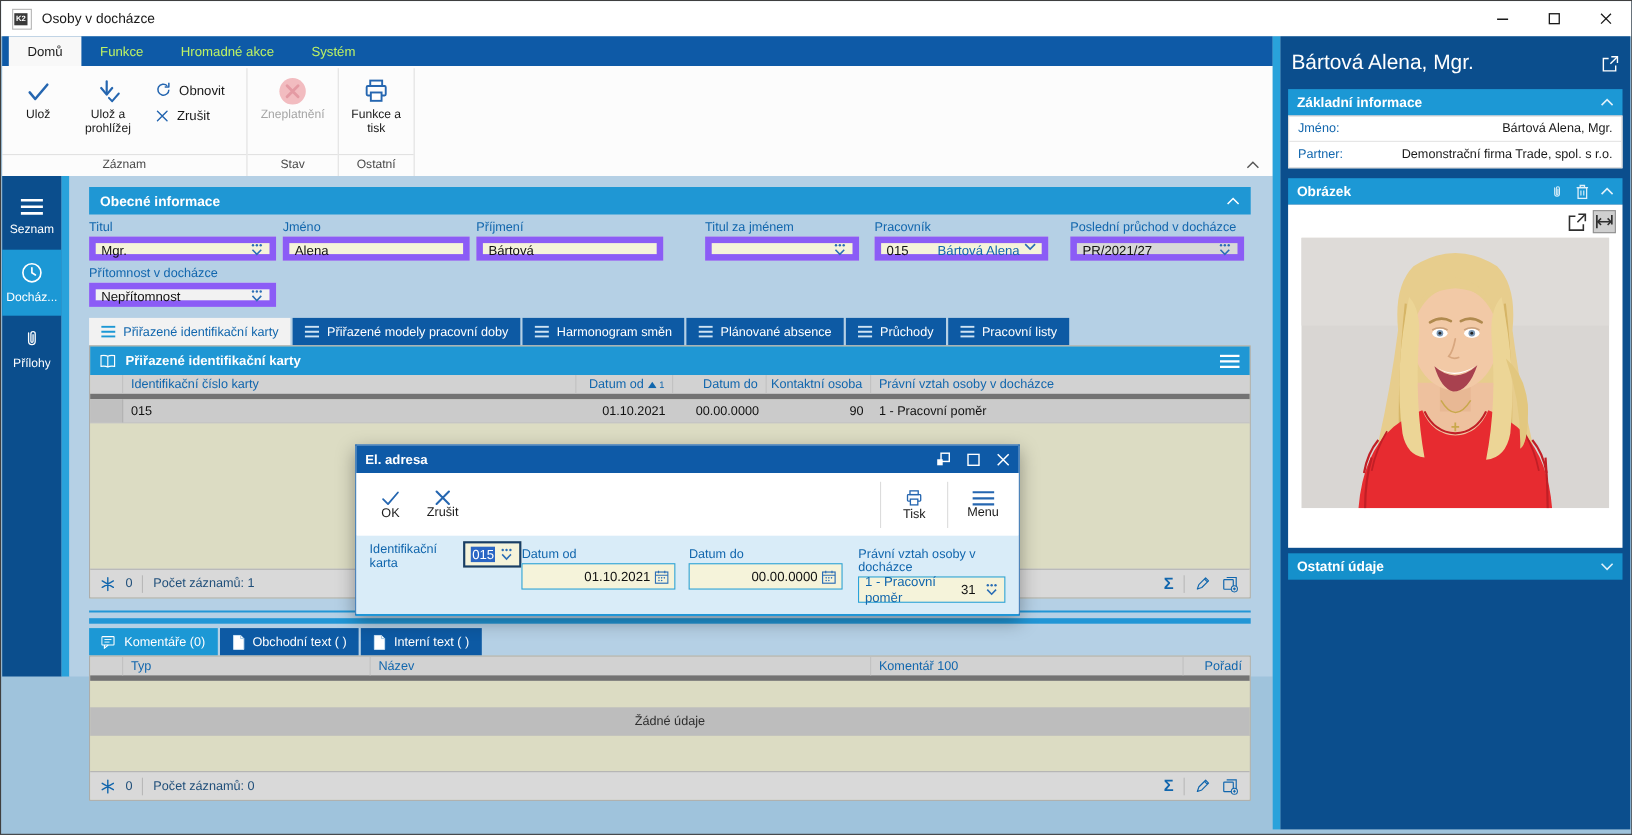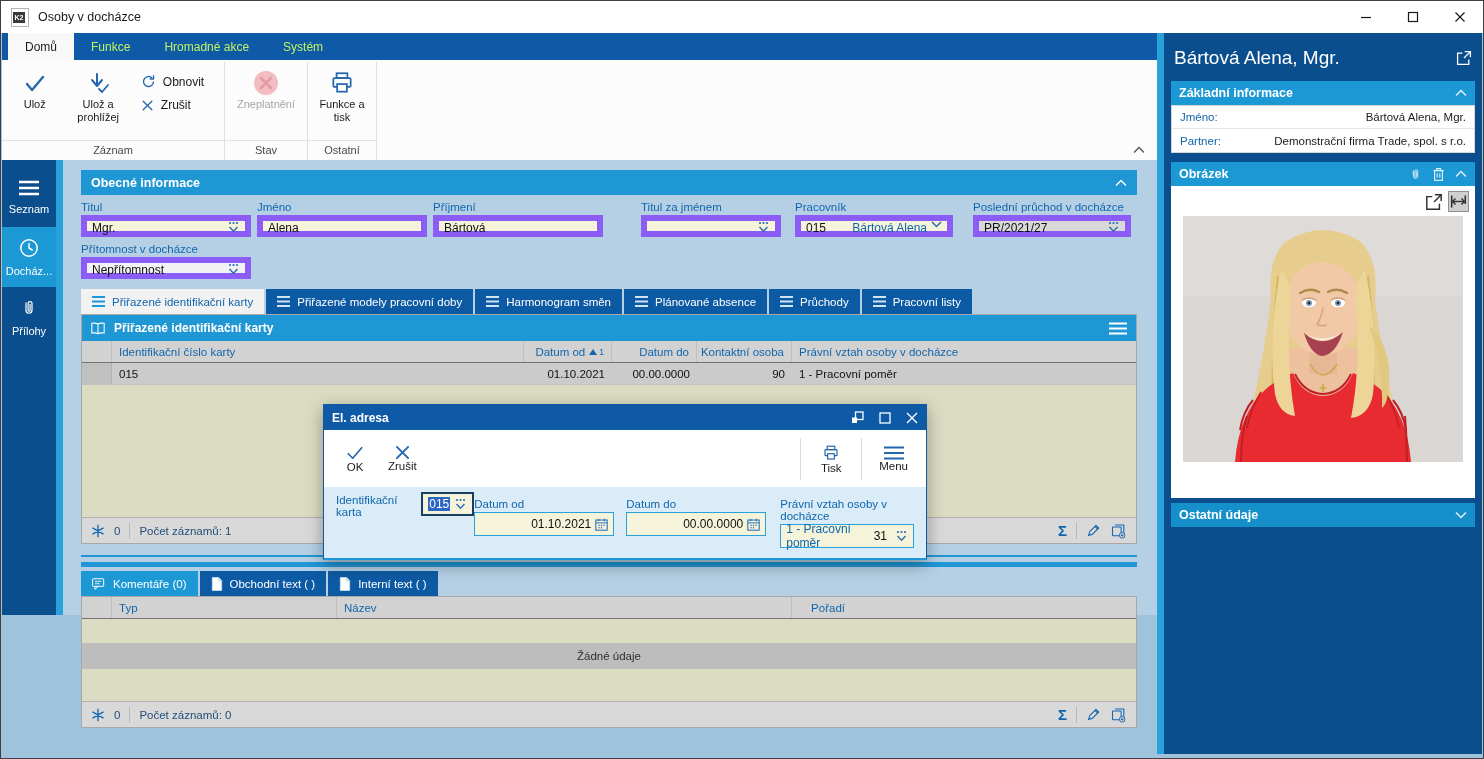--- a/index.html
+++ b/index.html
@@ -60,21 +60,21 @@
   .dtabs{display:flex;margin-top:10px;gap:2px;flex:none}
   .dtab{height:25px;display:flex;align-items:center;gap:7px;padding:0 11px;font-size:11.5px;
     background:#0d5aa4;color:#fff;white-space:nowrap}
   .dtab.active{background:#f2f2f2;color:#1166ad}
   .dtab .tico{display:flex}
 
   .tcard{border:1px solid #a8a8a8;background:#dcdcc3;display:flex;flex-direction:column;flex:none}
   .tcard-h{height:26px;background:#1f97d4;color:#fff;display:flex;align-items:center;gap:8px;
     padding:0 4px 0 8px;font-weight:bold;font-size:12px}
   .tcard-h .menu-btn{margin-left:auto;display:flex;padding:3px 5px}
-  .colhdr{height:22px;background:#d2d2d2;display:flex;font-size:11.5px;color:#1166ad;border-bottom:1px solid #737373}
+  .colhdr{height:22px;background:#d2d2d2;display:flex;font-size:11.5px;color:#1166ad;border-bottom:5px solid #737373}
   .ch{display:flex;align-items:center;padding:0 7px;border-right:1px solid #c0c0c0;white-space:nowrap}
   .ch.r{justify-content:flex-end}
   .gutter{width:30px;flex:none}
   .trow{height:22px;background:#cbcbcb;display:flex;font-size:11.5px;color:#111;border-bottom:1px solid #c2c2c2}
   .tc{display:flex;align-items:center;padding:0 7px;white-space:nowrap}
   .tc.r{justify-content:flex-end}
   .tfill{flex:1;background:#dcdcc3}
   .statusbar{height:26px;background:#d9d9d9;border-top:1px solid #b2b2b2;display:flex;align-items:center;
     padding:0 9px;gap:9px;font-size:11.5px;color:#1f4e79}
   .sb-div{width:1px;height:16px;background:#b8b8b8}
@@ -513,20 +513,21 @@
               </svg>
             <span>Interní text ( )</span>
           </div>
         </div>
 
         <div class="tcard" style="height:132px">
           <div class="colhdr">
             <div class="ch gutter"></div>
             <div class="ch" style="width:225px">Typ</div>
             <div class="ch" style="width:455px">Název</div>
+            <div class="ch" style="flex:1">Komentář 100</div>
             <div class="ch r" style="width:60px;border-right:none">Pořadí</div>
           </div>
           <div class="yfill" style="height:24px"></div>
           <div class="empty-band">
             <span>Žádné údaje</span>
           </div>
           <div class="yfill" style="flex:1"></div>
           <div class="statusbar">
             <svg width="14" height="14" viewBox="0 0 24 24">
                 <path d="M12 2v20M3.3 7l17.4 10M20.7 7L3.3 17" stroke="#1166ad" stroke-width="2.2" stroke-linecap="round"></path>

